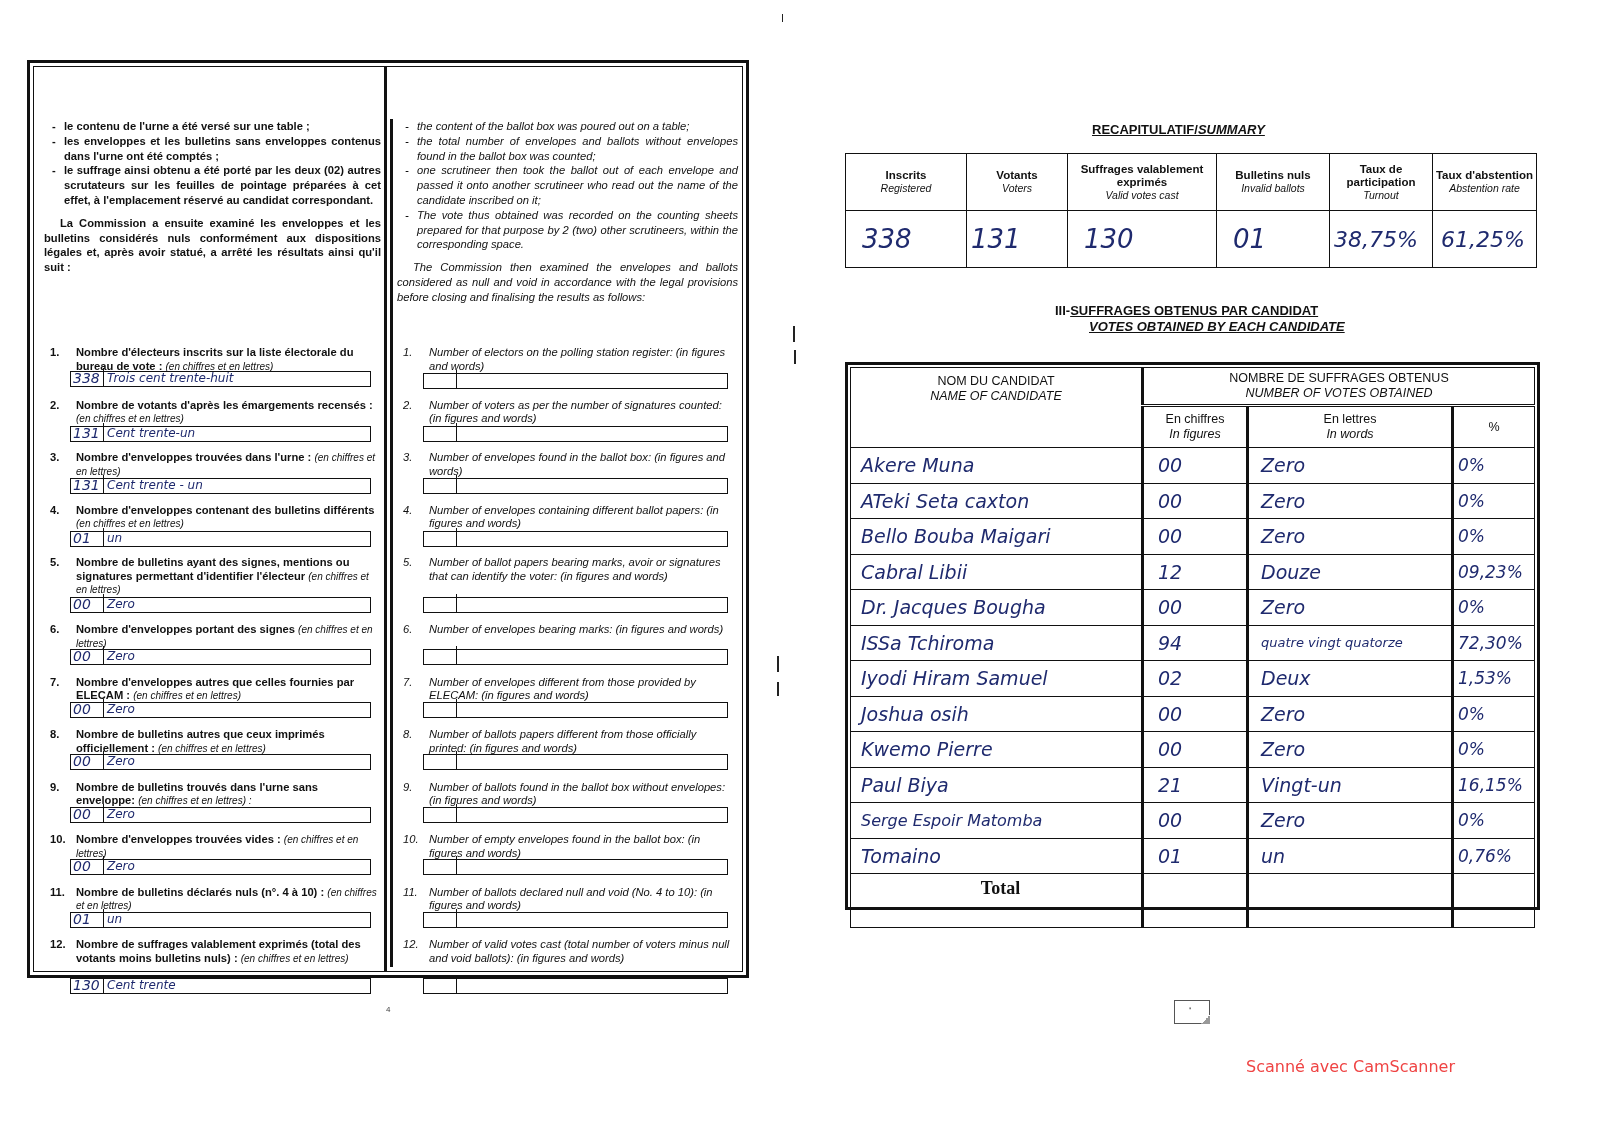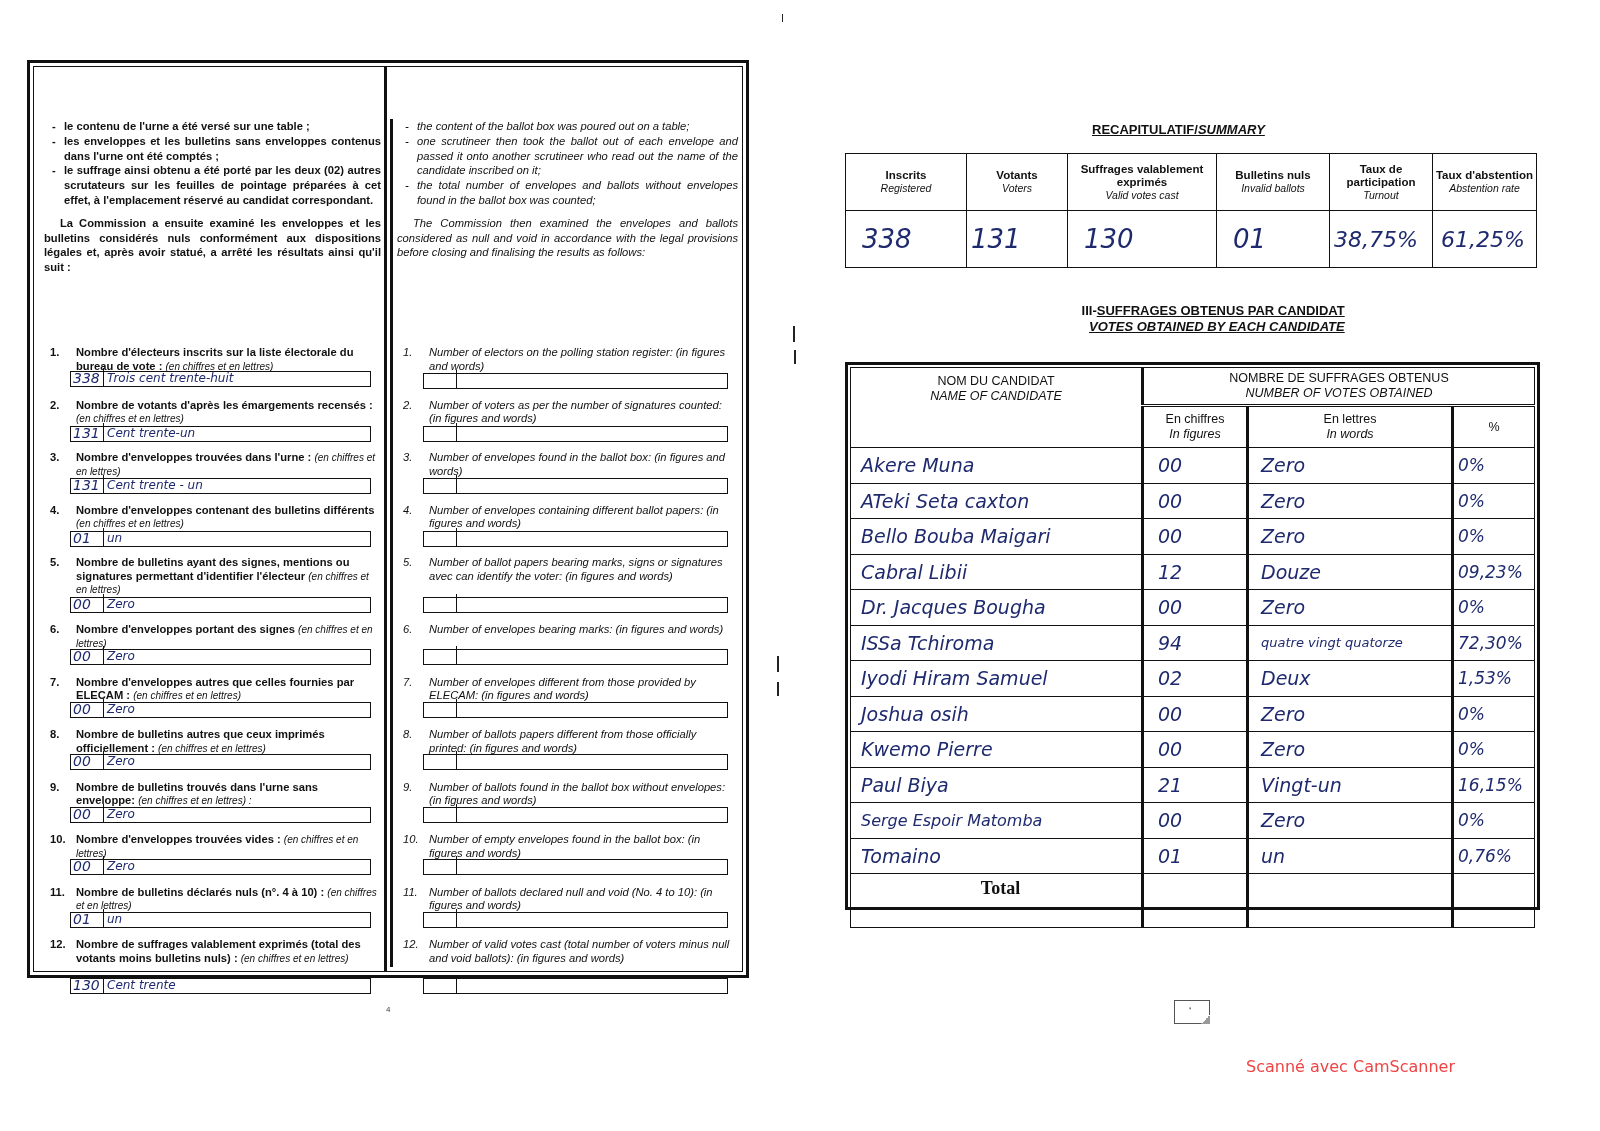--- a/index.html
+++ b/index.html
@@ -37,21 +37,21 @@
   
   .stray { position:absolute; background:#222; }
   .summary-title { position:absolute; left:1092px; top:122px; font-size:13px; font-weight:bold; text-decoration:underline; }
   .summary-title i { font-style:italic; }
   table.summary { position:absolute; left:845px; top:153px; width:692px; border-collapse:collapse; }
   table.summary td, table.summary th { border:1.5px solid #111; text-align:center; }
   table.summary th { height:54px; font-size:11.5px; font-weight:bold; line-height:13px; }
   table.summary th .en { display:block; font-weight:normal; font-style:italic; font-size:10.5px; }
   table.summary td { height:54px; font-size:26px; text-align:left; padding-left:16px; }
 
-  .cand-title { position:absolute; left:1055px; top:303px; font-size:13px; font-weight:bold; line-height:16px;text-align:right; }
+  .cand-title { position:absolute; left:1055px; top:303px; font-size:13px; font-weight:bold; line-height:16px; }
   .cand-title .u { text-decoration:underline; }
   .cand-title .l2 { display:block; padding-left:34px; font-style:italic; text-decoration:underline; }
   .cand-frame { position:absolute; left:845px; top:362px; width:695px; height:548px; border:3px solid #111; box-sizing:border-box;padding-left:40px; }
   table.cand { position:absolute; left:2px; top:2px; width:685px; border-collapse:collapse; }
   table.cand th, table.cand td { border:1.5px solid #111; }
   table.cand th { font-weight:normal; font-size:12.5px; line-height:15px; text-align:center; }
   table.cand th i { font-style:italic; }
   table.cand .hdr-name { width:288px; vertical-align:top; padding-top:6px; border-right:3px solid #111; }
   table.cand .hdr-group { height:34px; border-bottom:3px double #111; }
   table.cand .hdr-sub { height:38px; }
@@ -169,22 +169,23 @@
               <span class="fig hand">130</span>
               <span class="words hand">Cent trente</span>
             </div>
         </div>
       </div>
     </div>
 
     <div class="col en">
       <ul class="bullets">
         <li>the content of the ballot box was poured out on a table;</li>
+        <li>the total number of envelopes and ballots without envelopes found in the ballot box was counted;</li>
         <li>one scrutineer then took the ballot out of each envelope and passed it onto another scrutineer who read out the name of the candidate inscribed on it;</li>
-        <li>the total number of envelopes and ballots without envelopes found in the ballot box was counted;</li>
+        <li>The vote thus obtained was recorded on the counting sheets prepared for that purpose by 2 (two) other scrutineers, within the corresponding space.</li>
       </ul>
       <div class="intro">The Commission then examined the envelopes and ballots considered as null and void in accordance with the legal provisions before closing and finalising the results as follows:</div>
 
       <div class="items">
         <div class="item">
             <div class="q"><span class="num">1.</span><span>Number of electors on the polling station register: (in figures and words)</span></div>
             <div class="ansbox" style="top:27px">
               <span class="fig"></span>
             </div>
           </div>
@@ -200,21 +201,21 @@
               <span class="fig"></span>
             </div>
           </div>
         <div class="item">
             <div class="q"><span class="num">4.</span><span>Number of envelopes containing different ballot papers: (in figures and words)</span></div>
             <div class="ansbox" style="top:27px">
               <span class="fig"></span>
             </div>
           </div>
         <div class="item" style="height:67px">
-            <div class="q"><span class="num">5.</span><span>Number of ballot papers bearing marks, signs or signatures avec can identify the voter: (in figures and words)</span></div>
+            <div class="q"><span class="num">5.</span><span>Number of ballot papers bearing marks, avoir or signatures that can identify the voter: (in figures and words)</span></div>
             <div class="ansbox" style="top:41px">
               <span class="fig"></span>
             </div>
           </div>
         <div class="item">
             <div class="q"><span class="num">6.</span><span>Number of envelopes bearing marks: (in figures and words)</span></div>
             <div class="ansbox" style="top:26px">
               <span class="fig"></span>
             </div>
           </div>

